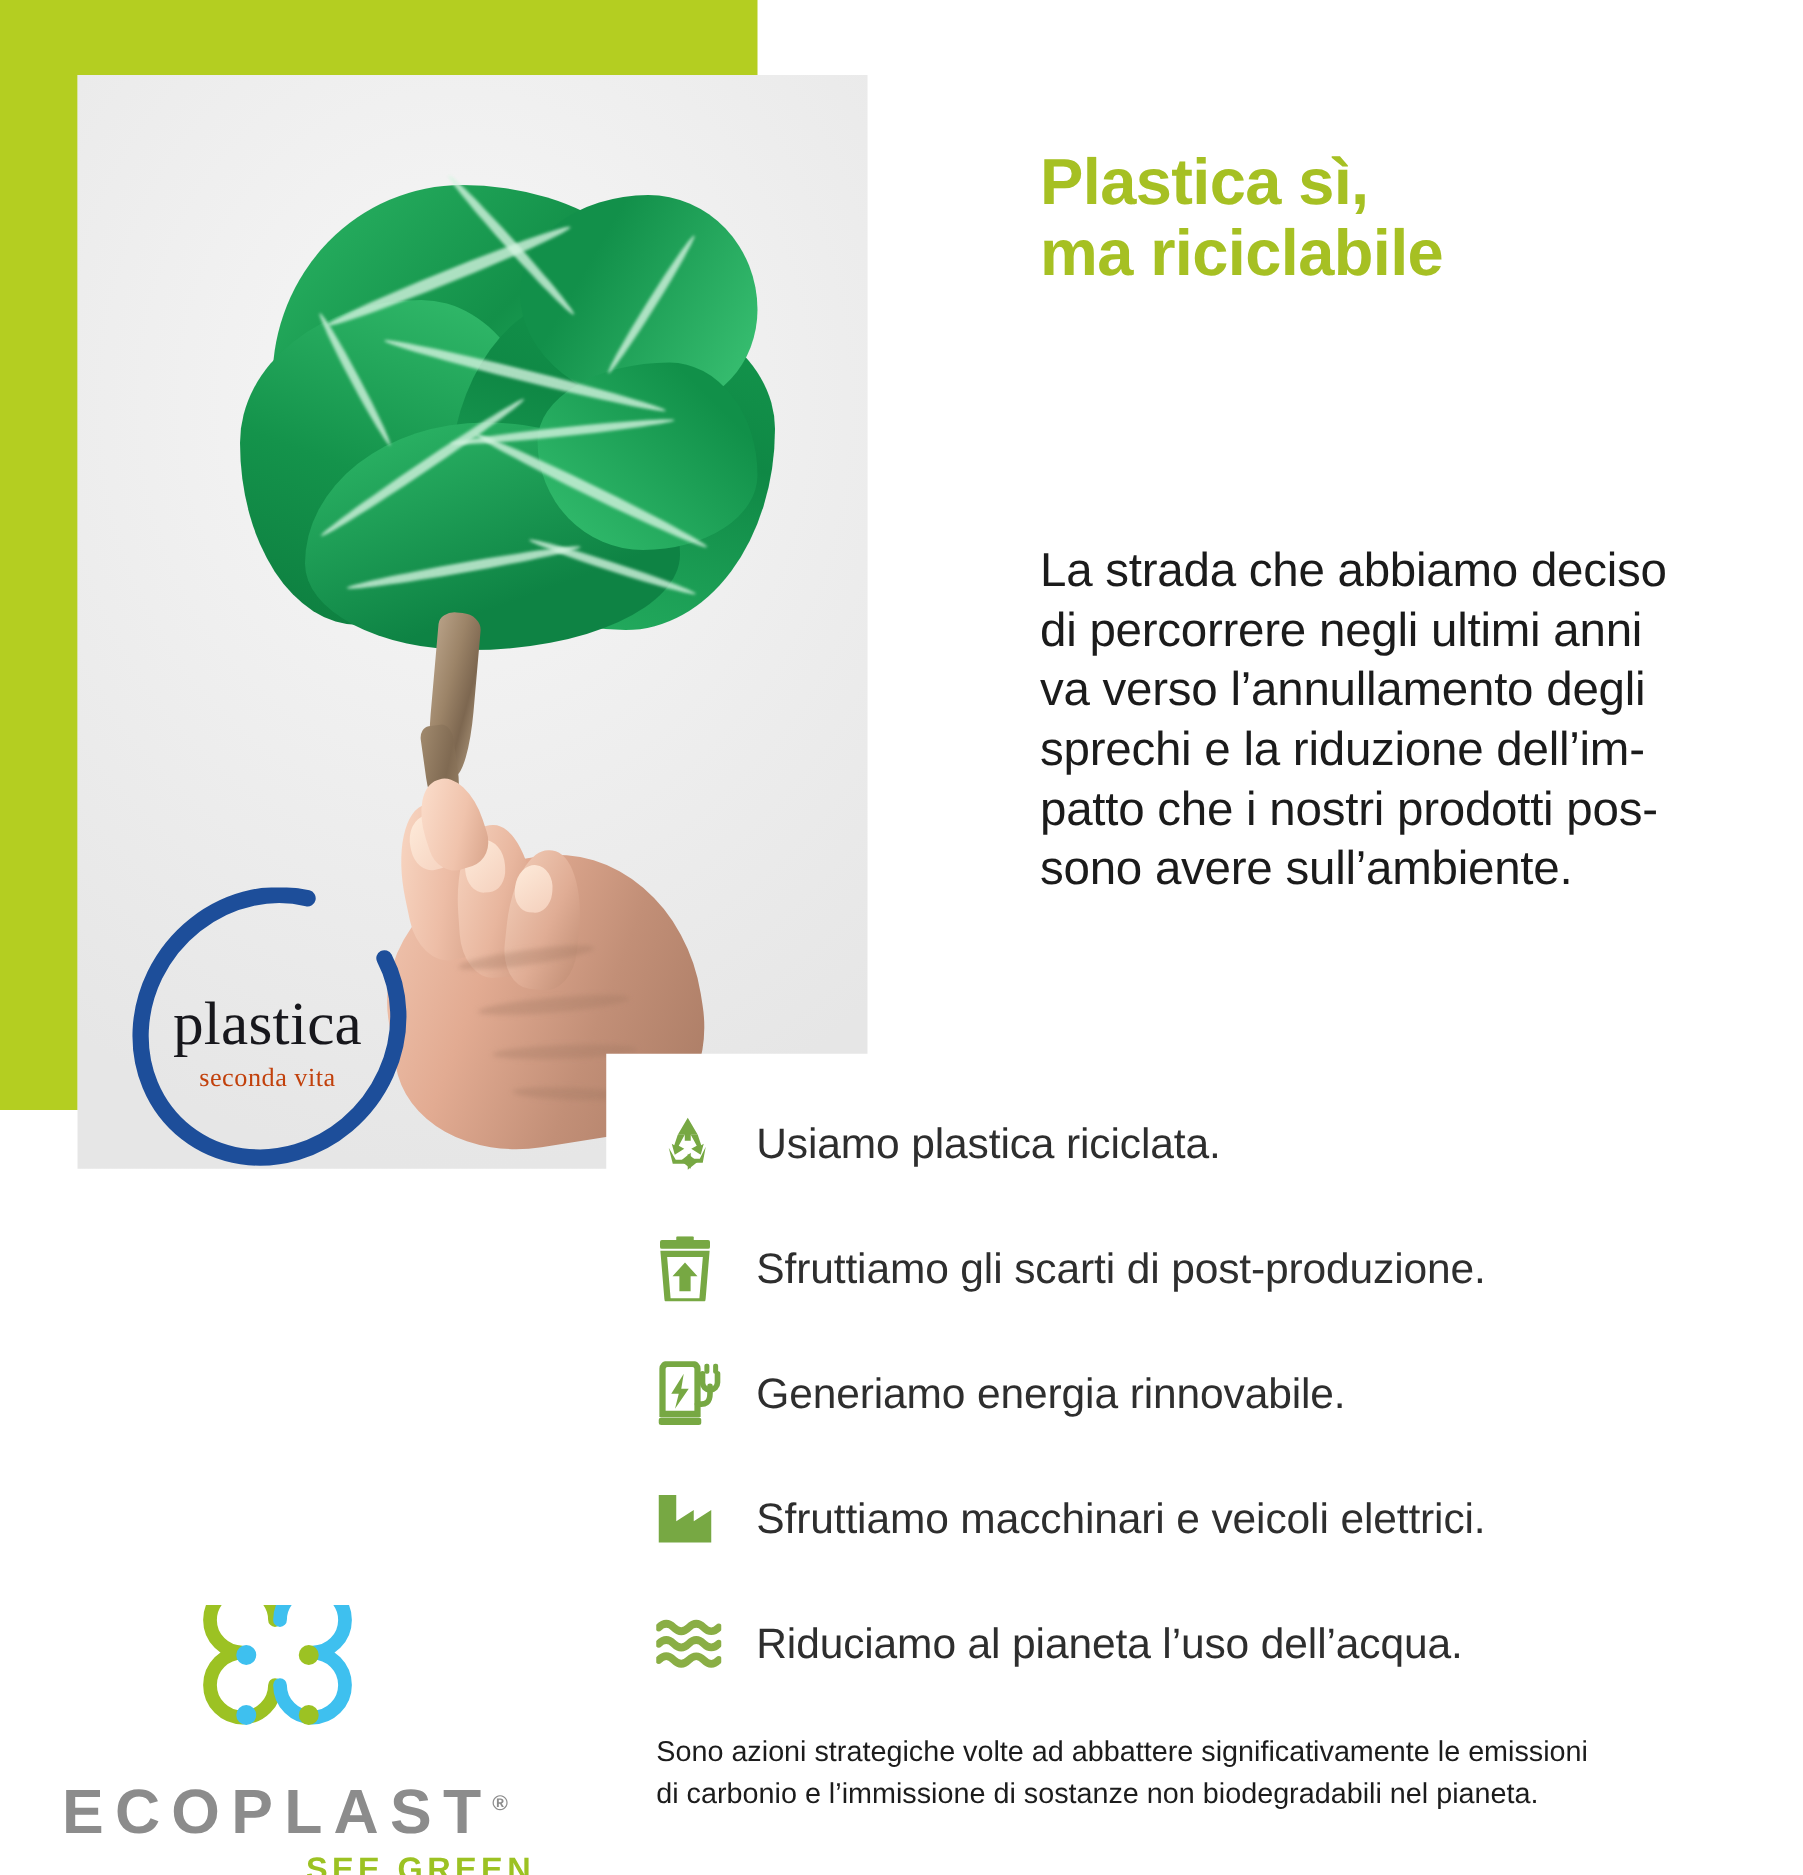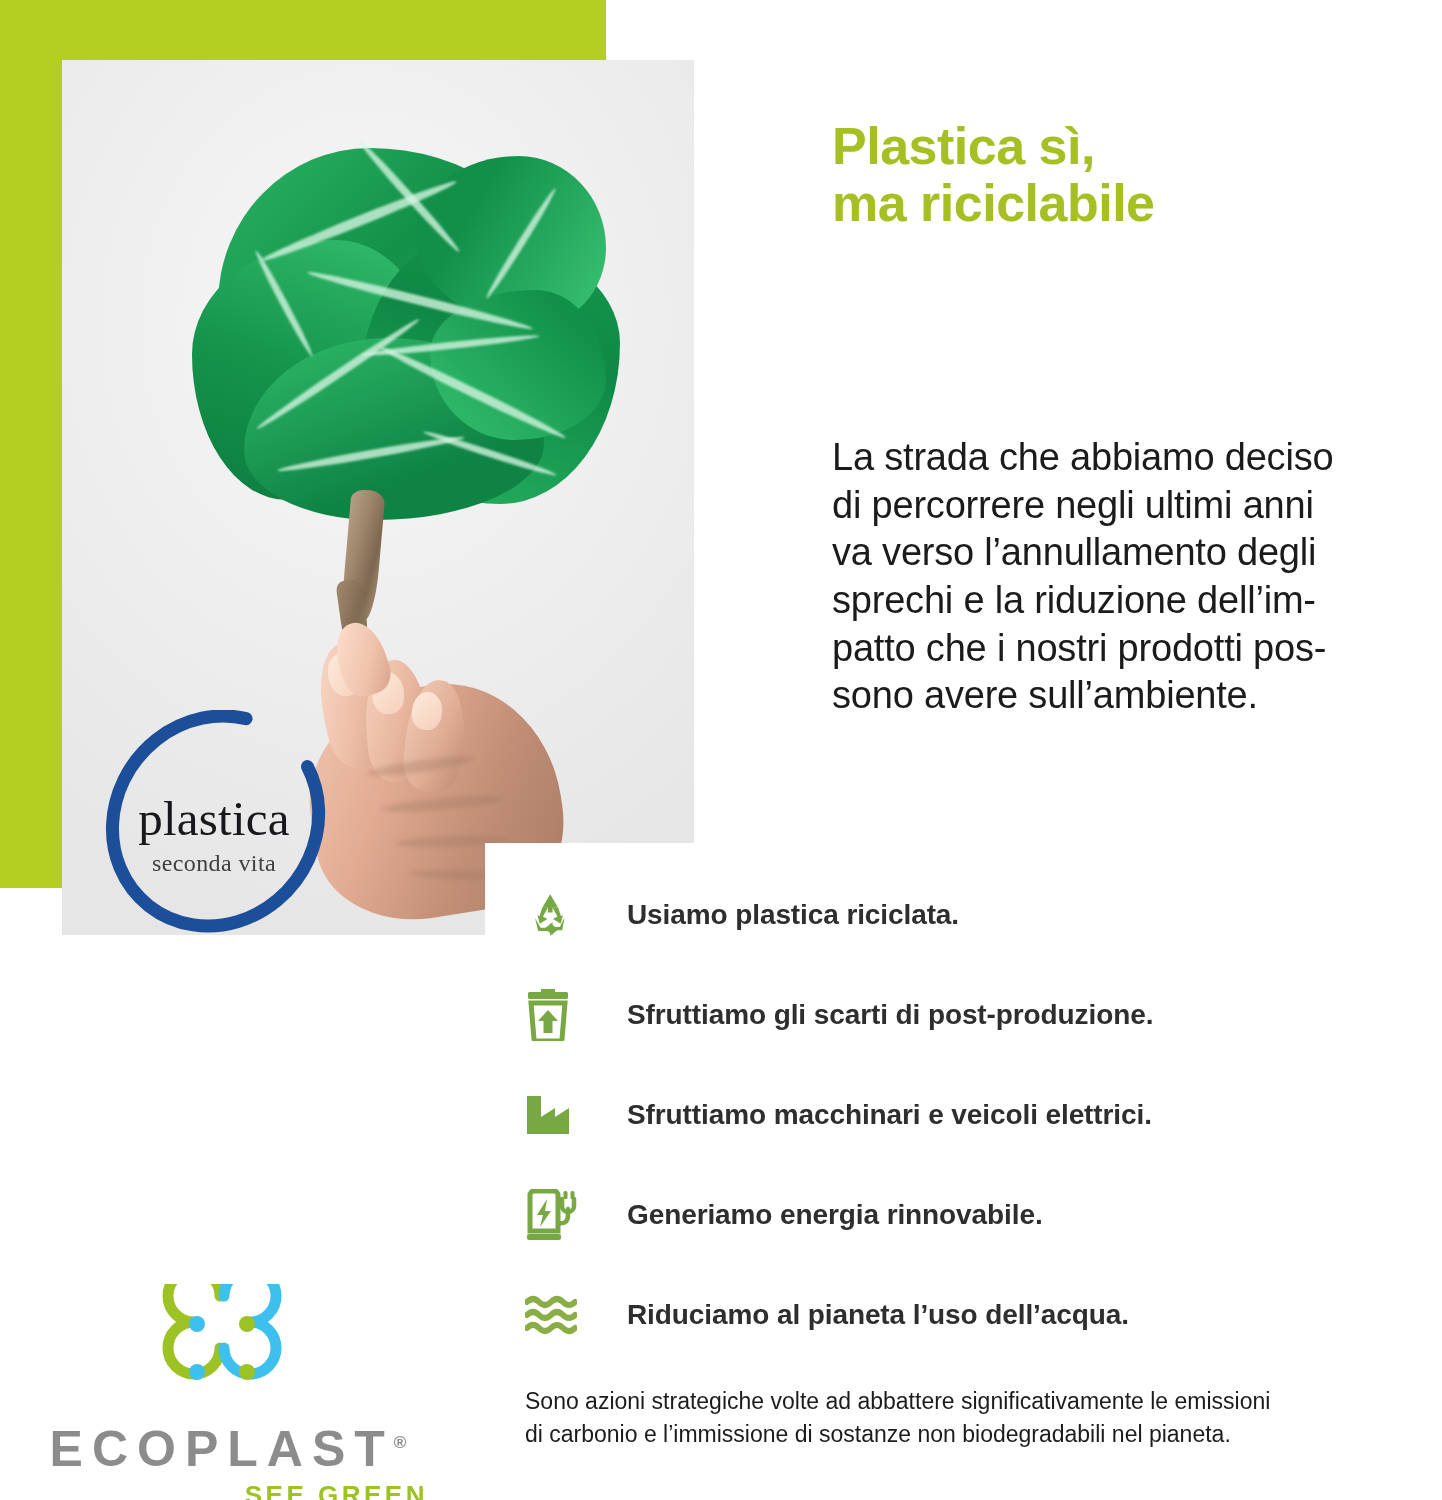--- a/index.html
+++ b/index.html
@@ -120,21 +120,21 @@
   
   .psv{position:absolute;left:22px;top:650px;width:260px;height:226px;}
   .psv-text{
     position:absolute;left:4px;top:84px;width:252px;text-align:center;
     font-family:"Liberation Serif", serif;
     font-size:49px;color:#17171c;letter-spacing:.2px;line-height:1;
   }
   .psv-sub{
     position:absolute;left:4px;top:140px;width:252px;text-align:center;
     font-family:"Liberation Serif", serif;
-    font-size:24px;color:#404040;letter-spacing:.4px;
+    font-size:21px;color:#c2410c;letter-spacing:.4px;
   }
 
   
   .headline{
     position:absolute;left:832px;top:118px;width:600px;
     font-size:52px;line-height:1.095;font-weight:700;
     color:#a6c023;letter-spacing:-.5px;
   }
   .headline div{white-space:nowrap;}
   .lede{
@@ -151,22 +151,22 @@
   }
   .bullets{position:absolute;left:40px;top:22px;width:910px;}
   .bullet{
     display:flex;align-items:center;height:100px;
   }
   .bullet .bicon{
     width:64px;min-width:64px;height:56px;
     display:flex;align-items:center;justify-content:flex-start;
   }
   .bullet .btext{
-    font-size:28px;font-weight:700;color:#2e2e2e;
-    letter-spacing:-.1px;margin-left:38px;white-space:nowrap;
+    font-size:34px;font-weight:400;color:#2e2e2e;
+    letter-spacing:-.1px;margin-left:16px;white-space:nowrap;
   }
   .footnote{
     position:absolute;left:525px;top:1385px;width:920px;
     font-size:23px;line-height:1.42;color:#1c1c1c;
   }
   .footnote div{white-space:nowrap;}
 
   
   .ecoplast{position:absolute;left:28px;top:1284px;width:400px;height:226px;}
   .ep-mark{position:absolute;left:122px;top:0px;width:144px;height:128px;}
@@ -279,47 +279,47 @@
               <path d="M6 14 h34 l-3 36 a2 2 0 0 1 -2 2 h-24 a2 2 0 0 1 -2 -2 Z" fill="none" stroke="#77a843" stroke-width="5"></path>
               <path d="M23 21 L33 32 L27.5 32 L27.5 44 L18.5 44 L18.5 32 L13 32 Z"></path>
             </g>
           </svg>
         </span>
         <span class="btext">Sfruttiamo gli scarti di post-produzione.</span>
       </div>
 
       <div class="bullet">
         <span class="bicon">
-          <svg width="52" height="42" viewBox="0 0 52 42">
-            <path d="M2 8 L2 40 L44 40 L44 14 L30 23 L30 14 L16 23 L16 2 L2 2 Z" fill="#77a843"></path>
-          </svg>
-        </span>
-        <span class="btext">Sfruttiamo macchinari e veicoli elettrici.</span>
-      </div>
-
-      <div class="bullet">
-        <span class="bicon">
           <svg width="58" height="52" viewBox="0 0 58 52">
             <g fill="#77a843">
               <path d="M5 6 a4 4 0 0 1 4 -4 h20 a4 4 0 0 1 4 4 v36 h-28 Z" fill="none" stroke="#77a843" stroke-width="5"></path>
               <path d="M22 10 L12 26 L18 26 L15 38 L26 22 L20 22 Z"></path>
               <rect x="2" y="45" width="34" height="6" rx="2"></rect>
               <path d="M33 34 q10 2 10 -8 v-6" fill="none" stroke="#77a843" stroke-width="4.5" stroke-linecap="round"></path>
               <path d="M37 10 v7 a6 6 0 0 0 12 0 v-7" fill="none" stroke="#77a843" stroke-width="4.5" stroke-linecap="round"></path>
               <rect x="38.5" y="2" width="4" height="8" rx="1.6"></rect>
               <rect x="45.5" y="2" width="4" height="8" rx="1.6"></rect>
             </g>
           </svg>
         </span>
         <span class="btext">Generiamo energia rinnovabile.</span>
       </div>
 
       <div class="bullet">
         <span class="bicon">
           <svg width="52" height="42" viewBox="0 0 52 42">
+            <path d="M2 8 L2 40 L44 40 L44 14 L30 23 L30 14 L16 23 L16 2 L2 2 Z" fill="#77a843"></path>
+          </svg>
+        </span>
+        <span class="btext">Sfruttiamo macchinari e veicoli elettrici.</span>
+      </div>
+
+      <div class="bullet">
+        <span class="bicon">
+          <svg width="52" height="42" viewBox="0 0 52 42">
             <g fill="none" stroke="#8aae45" stroke-width="6" stroke-linecap="round">
               <path d="M2 8 q6 -6 12 0 t12 0 t12 0 t12 0"></path>
               <path d="M2 21 q6 -6 12 0 t12 0 t12 0 t12 0"></path>
               <path d="M2 34 q6 -6 12 0 t12 0 t12 0 t12 0"></path>
             </g>
           </svg>
         </span>
         <span class="btext">Riduciamo al pianeta l’uso dell’acqua.</span>
       </div>
 

